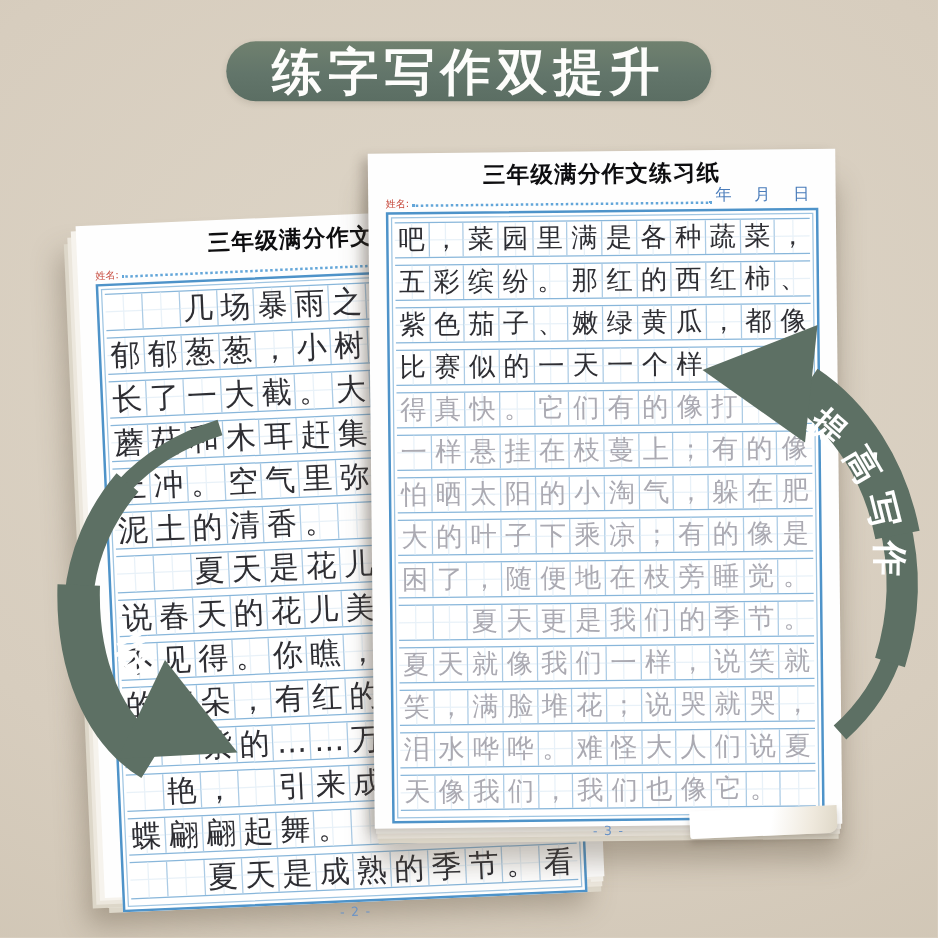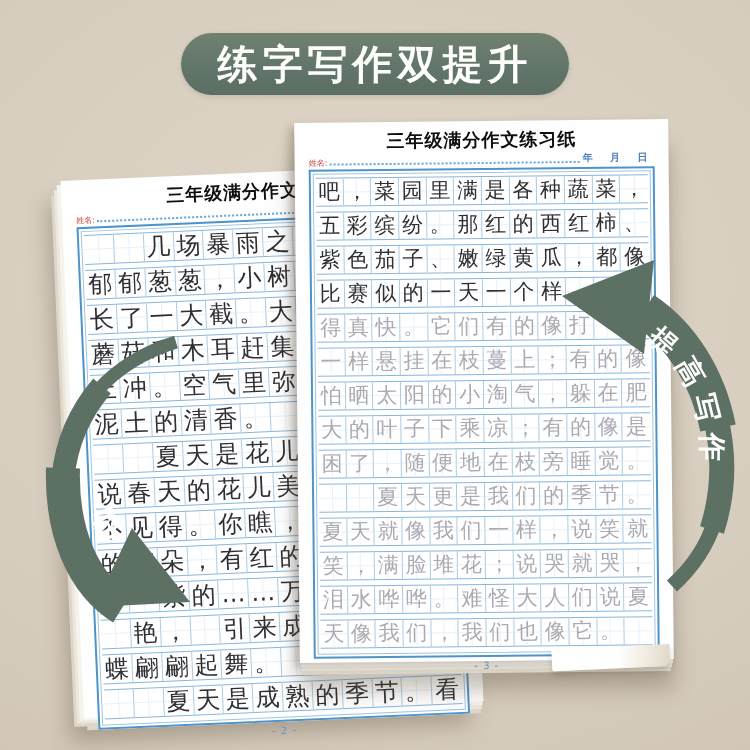--- a/index.html
+++ b/index.html
@@ -6,21 +6,21 @@
   body{
     width:750px;height:750px;overflow:hidden;position:relative;
     font-family:"DejaVu Sans", sans-serif;
     background:#d9cfc0;
   }
   .stage{position:absolute;inset:0;
     background:radial-gradient(120% 95% at 50% 38%, #ded6c8 0%, #d7cdbe 55%, #ccc1af 100%);}
 
   
   .banner{
-    position:absolute;left:181px;top:33px;width:388px;height:62px;z-index:30;
+    position:absolute;left:181px;top:33px;width:388px;height:48px;z-index:30;
     background:linear-gradient(180deg,#70816f 0%,#62756a 55%,#5b6e63 100%);
     border-radius:32px;display:flex;align-items:center;justify-content:center;
     box-shadow:0 2px 5px rgba(70,60,45,.15);
   }
   .banner span{
     font-family:"DejaVu Serif", serif;font-weight:bold;font-size:40px;color:#fdfdfb;
     letter-spacing:5px;white-space:nowrap;
   }
 
   
@@ -41,21 +41,21 @@
   }
   .pad-inner{padding:8px 14px 4px;position:relative;}
 
   .page-title{
     text-align:center;font-weight:bold;font-size:18px;line-height:1.25;color:#0e0e10;
     letter-spacing:1px;margin-bottom:2px;white-space:nowrap;
   }
   .meta-row{display:flex;align-items:flex-end;height:12px;margin-bottom:2px;font-size:8px;}
   .meta-name{color:#c6473a;white-space:nowrap;transform:translateY(1px);}
   .meta-dots{flex:1;border-bottom:2px dotted #63a6d9;margin:0 3px 2px 2px;height:1px;}
-  .meta-date{color:#4a7cba;letter-spacing:7px;font-size:10px;white-space:nowrap;font-weight:bold;}
+  .meta-date{color:#4a7cba;letter-spacing:7px;font-size:13px;white-space:nowrap;}
 
   .grid{border:2px solid #4e93c9;background:#fff;}
   .grid-in{border:1px solid #9fc5e2;margin:2px;padding:3px 2px 0 2px;}
 
   .g-row{
     display:grid;grid-template-columns:repeat(12,1fr);
     border-top:1px solid #88b6da;border-bottom:1px solid #88b6da;
     margin-bottom:5px;
   }
   .pad-left  .g-row{height:28px;}

